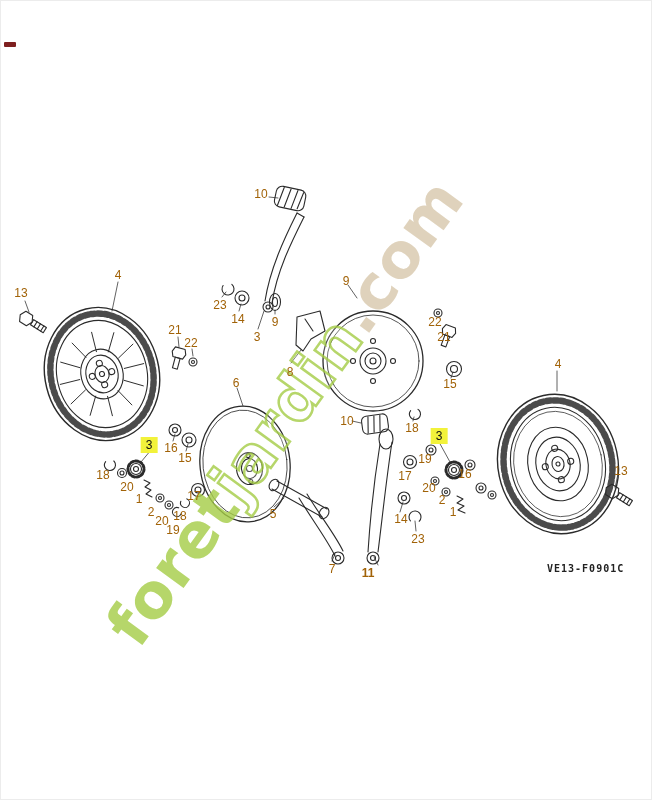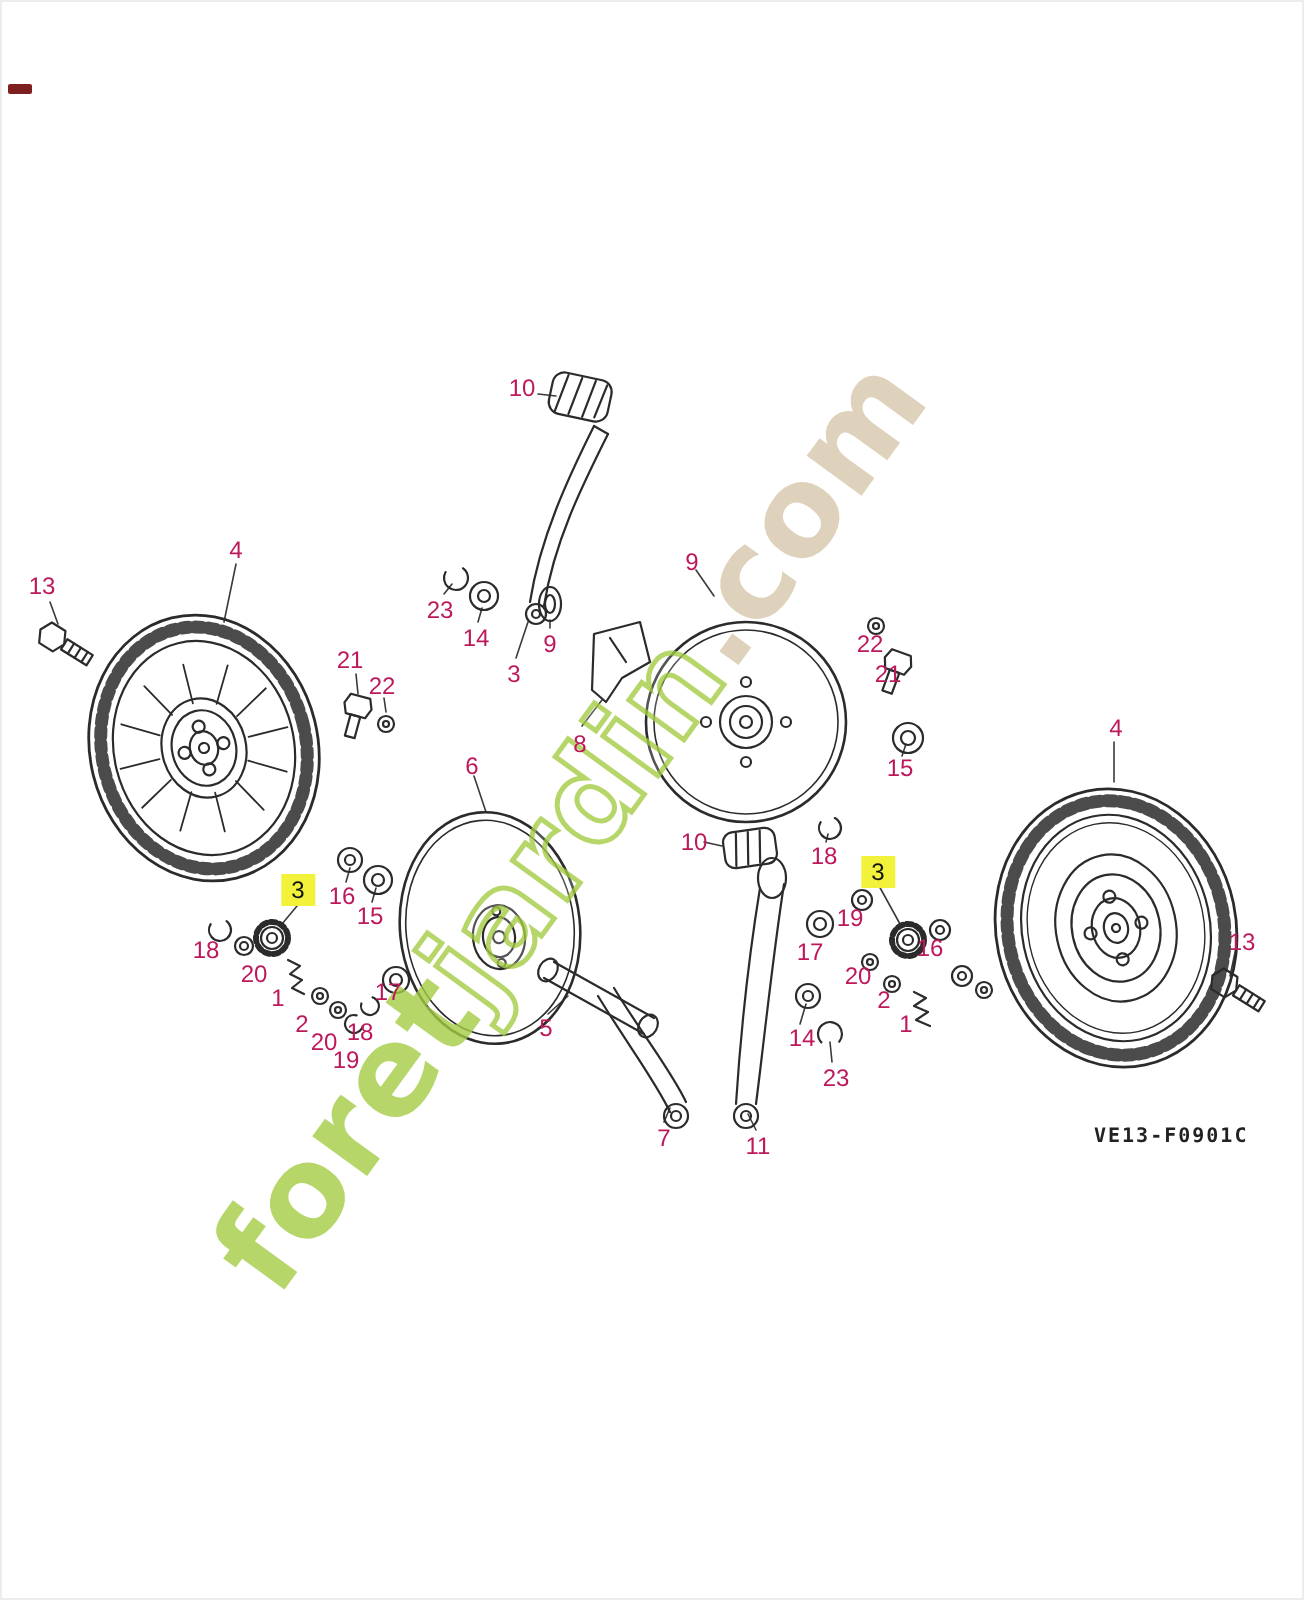--- a/index.html
+++ b/index.html
@@ -11,21 +11,21 @@
   .refcode { position:absolute; left:546px; top:562px; z-index:2;
              font:600 10px "DejaVu Sans Mono", monospace; letter-spacing:1px; color:#222;text-align:right; }
   .corner-mark { position:absolute; left:3px; top:41px; width:12px; height:5px;
                  background:#7e1f1f; border-radius:1px; z-index:2; }
   .watermark { position:absolute; left:120px; top:600px; z-index:5;
                transform:rotate(-54deg); transform-origin:0 50%;
                font:bold 62px "DejaVu Sans", sans-serif; letter-spacing:1px;
                white-space:nowrap; opacity:0.8; pointer-events:none; }
   .labels { position:absolute; left:0; top:0; width:652px; height:800px; z-index:6; }
   .part-label { position:absolute; transform:translate(-50%,-50%);
-                font:12px "Liberation Sans", sans-serif; color:#be185d; line-height:1; }
+                font:12px "Liberation Sans", sans-serif; color:#a16207; line-height:1; }
   .part-label.hl { padding:2px 5px; color:#111; }
 </style>
 </head>
 <body>
 
 <div class="stage">
 
   <svg class="diagram" width="652" height="800" viewBox="0 0 652 800">
     <g stroke="#2b2b2b" fill="none" stroke-width="1.1" stroke-linecap="round" stroke-linejoin="round">
 
@@ -294,21 +294,21 @@
       <span class="part-label" style="left: 102px; top: 474px;">18</span>
       <span class="part-label" style="left: 126px; top: 486px;">20</span>
       <span class="part-label" style="left: 138px; top: 498px;">1</span>
       <span class="part-label" style="left: 150px; top: 511px;">2</span>
       <span class="part-label" style="left: 161px; top: 520px;">20</span>
       <span class="part-label" style="left: 172px; top: 529px;">19</span>
       <span class="part-label" style="left: 179px; top: 515px;">18</span>
       <span class="part-label" style="left: 193px; top: 495px;">17</span>
       <span class="part-label" style="left: 272px; top: 513px;">5</span>
       <span class="part-label" style="left: 331px; top: 568px;">7</span>
-      <span class="part-label" style="left: 378px; top: 572px;">11</span>
+      <span class="part-label" style="left: 367px; top: 572px; font-weight: bold;">11</span>
       <span class="part-label" style="left: 400px; top: 518px;">14</span>
       <span class="part-label" style="left: 417px; top: 538px;">23</span>
       <span class="part-label" style="left: 346px; top: 420px;">10</span>
       <span class="part-label" style="left: 404px; top: 475px;">17</span>
       <span class="part-label" style="left: 411px; top: 427px;">18</span>
       <span class="part-label" style="left: 449px; top: 383px;">15</span>
       <span class="part-label" style="left: 443px; top: 336px;">21</span>
       <span class="part-label" style="left: 434px; top: 321px;">22</span>
       <span class="part-label hl" style="left: 438px; top: 435px; background: rgb(242, 242, 58);">3</span>
       <span class="part-label" style="left: 424px; top: 458px;">19</span>

